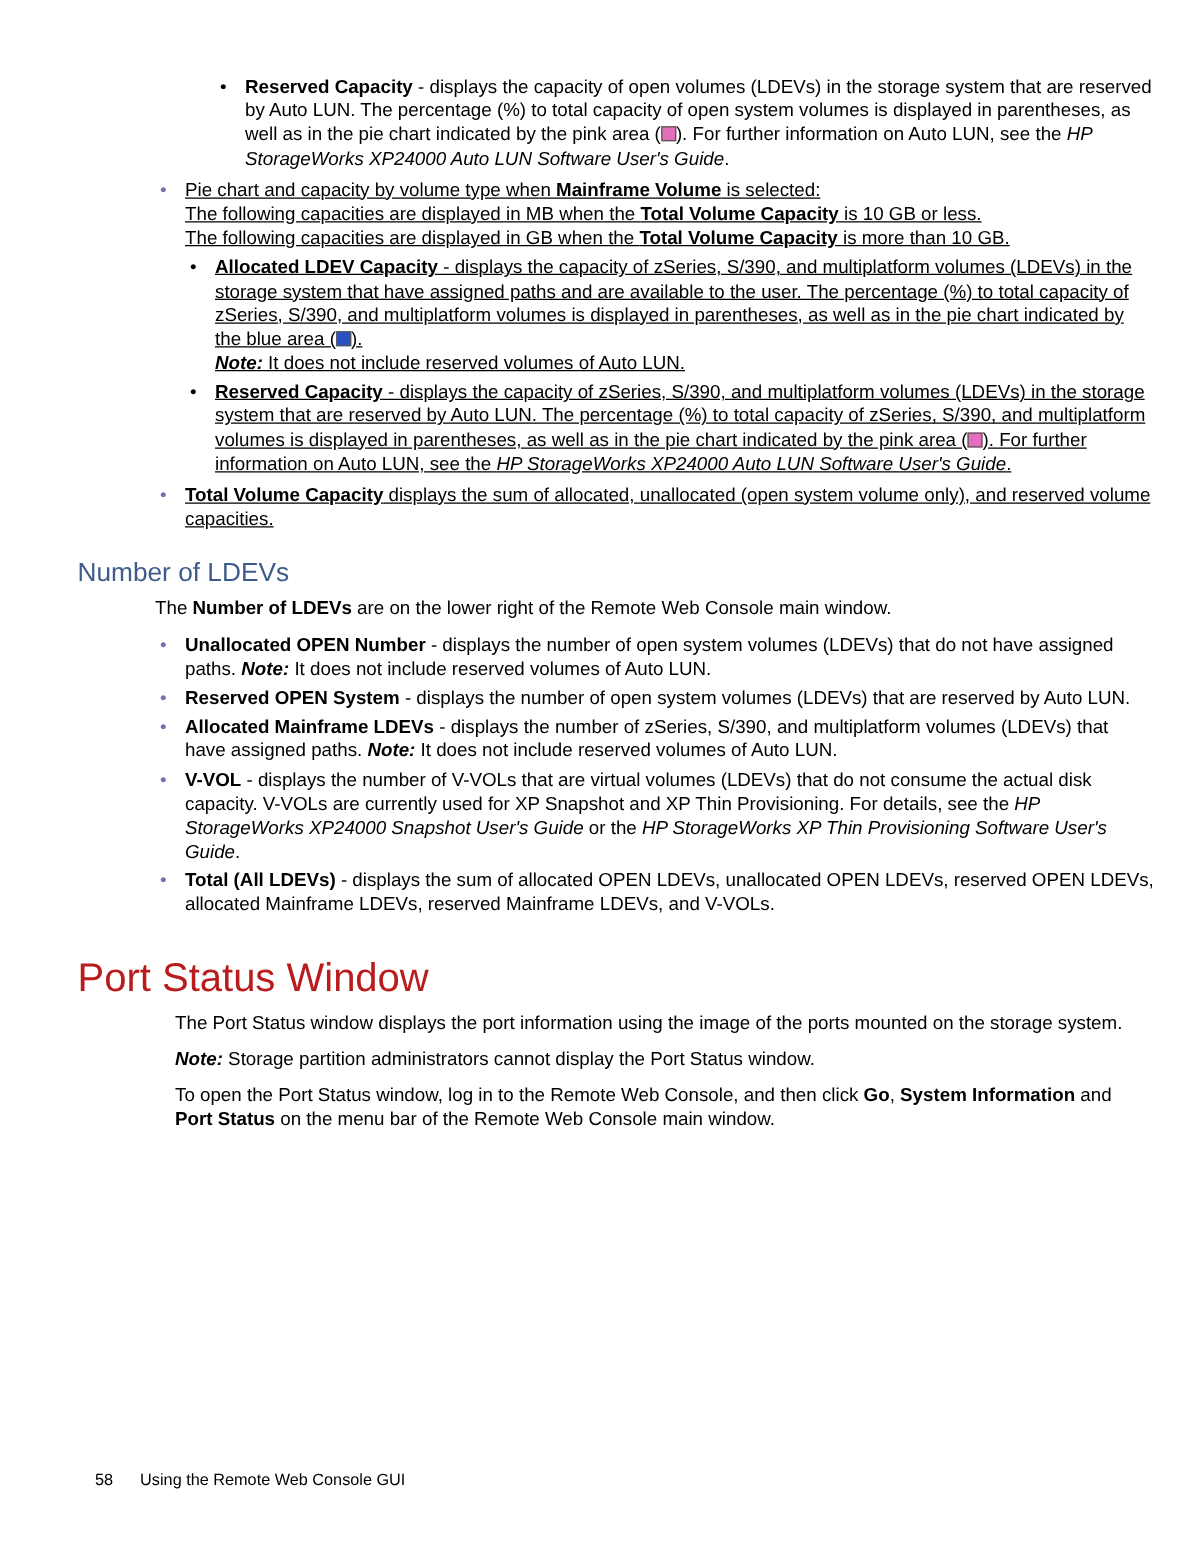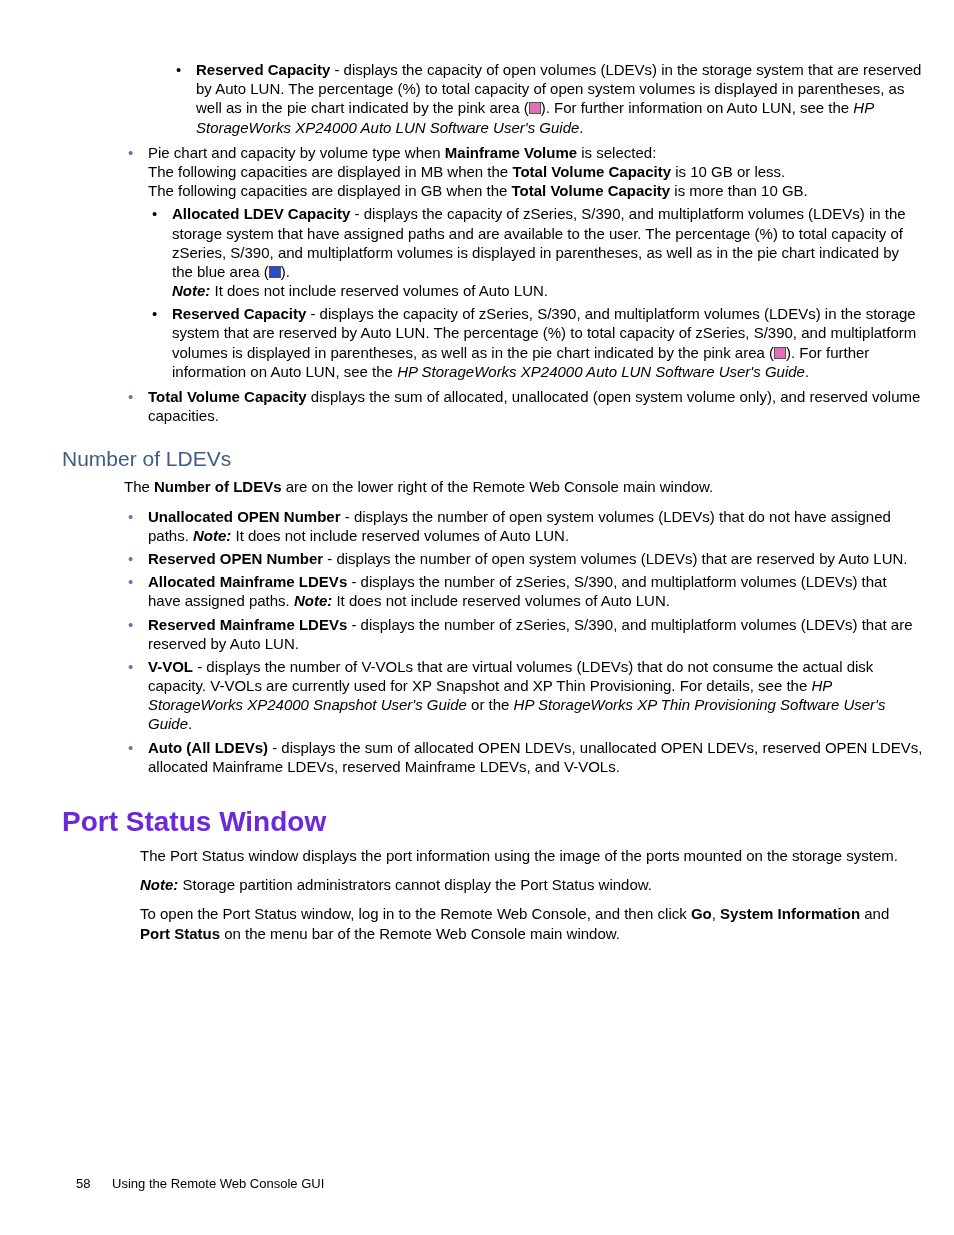--- a/index.html
+++ b/index.html
@@ -24,20 +24,21 @@
   }
   ul.l1, ul.l2, ul.l3 {
     list-style: none;
     margin: 0;
     padding: 0;
   }
   ul.l1 > li {
     position: relative;
     padding-left: 24px;
     margin-bottom: 6px;
+    text-decoration: underline;
   }
   ul.l1 > li::before {
     content: "•";
     position: absolute;
     left: 4px;
     top: 0;
     color: #7f6ab0;
     font-size: 15px;
     line-height: 1.28;
   }
@@ -80,23 +81,23 @@
     font-family: "Arial Narrow", Arial, sans-serif;
     font-stretch: condensed;
     font-weight: normal;
     color: #3d5c8a;
     font-size: 21px;
     margin: 22px 0 6px 0;
   }
   h1.sec {
     font-family: "Arial Narrow", Arial, sans-serif;
     font-stretch: condensed;
-    font-weight: bold;
-    color: #6d28d9;
-    font-size: 28px;
+    font-weight: normal;
+    color: #b91c1c;
+    font-size: 32px;
     margin: 30px 0 8px 0;
   }
   p.intro {
     margin: 0 0 10px 0;
   }
   p.para {
     margin: 0 0 10px 16px;
   }
   .footer {
     position: absolute;
@@ -149,33 +150,30 @@
   <div class="content">
     <p class="intro">
       <span>The </span><span class="b">Number of LDEVs</span><span> are on the lower right of the Remote Web Console main window.</span>
     </p>
 
     <ul class="l2 purple">
       <li>
         <span class="b">Unallocated OPEN Number</span><span> - displays the number of open system volumes (LDEVs) that do not have assigned paths. </span><span class="bi">Note:</span><span> It does not include reserved volumes of Auto LUN.</span>
       </li>
       <li>
-        <span class="b">Reserved OPEN Number</span><span> - displays the number of open system volumes (LDEVs) that are reserved by Auto LUN.</span>
+        <span class="b">Reserved OPEN System</span><span> - displays the number of open system volumes (LDEVs) that are reserved by Auto LUN.</span>
       </li>
       <li>
         <span class="b">Allocated Mainframe LDEVs</span><span> - displays the number of zSeries, S/390, and multiplatform volumes (LDEVs) that have assigned paths. </span><span class="bi">Note:</span><span> It does not include reserved volumes of Auto LUN.</span>
       </li>
       <li>
-        <span class="b">Reserved Mainframe LDEVs</span><span> - displays the number of zSeries, S/390, and multiplatform volumes (LDEVs) that are reserved by Auto LUN.</span>
-      </li>
-      <li>
         <span class="b">V-VOL</span><span> - displays the number of V-VOLs that are virtual volumes (LDEVs) that do not consume the actual disk capacity. V-VOLs are currently used for XP Snapshot and XP Thin Provisioning. For details, see the </span><span class="i">HP StorageWorks XP24000 Snapshot User's Guide</span><span> or the </span><span class="i">HP StorageWorks XP Thin Provisioning Software User's Guide</span><span>.</span>
       </li>
       <li>
-        <span class="b">Auto (All LDEVs)</span><span> - displays the sum of allocated OPEN LDEVs, unallocated OPEN LDEVs, reserved OPEN LDEVs, allocated Mainframe LDEVs, reserved Mainframe LDEVs, and V-VOLs.</span>
+        <span class="b">Total (All LDEVs)</span><span> - displays the sum of allocated OPEN LDEVs, unallocated OPEN LDEVs, reserved OPEN LDEVs, allocated Mainframe LDEVs, reserved Mainframe LDEVs, and V-VOLs.</span>
       </li>
     </ul>
   </div>
 
   <h1 class="sec">Port Status Window</h1>
   <div class="content">
     <p class="para">The Port Status window displays the port information using the image of the ports mounted on the storage system.</p>
     <p class="para">
       <span class="bi">Note:</span><span> Storage partition administrators cannot display the Port Status window.</span>
     </p>

